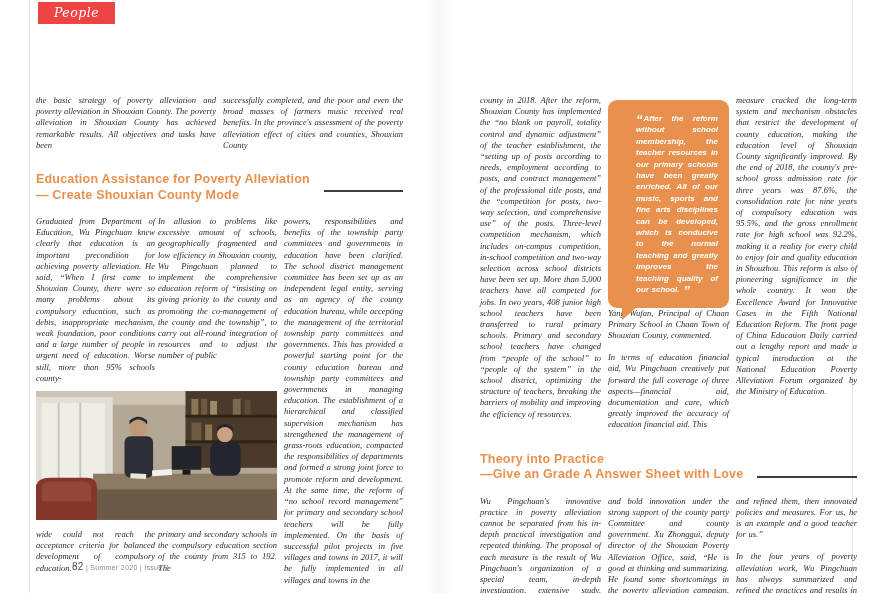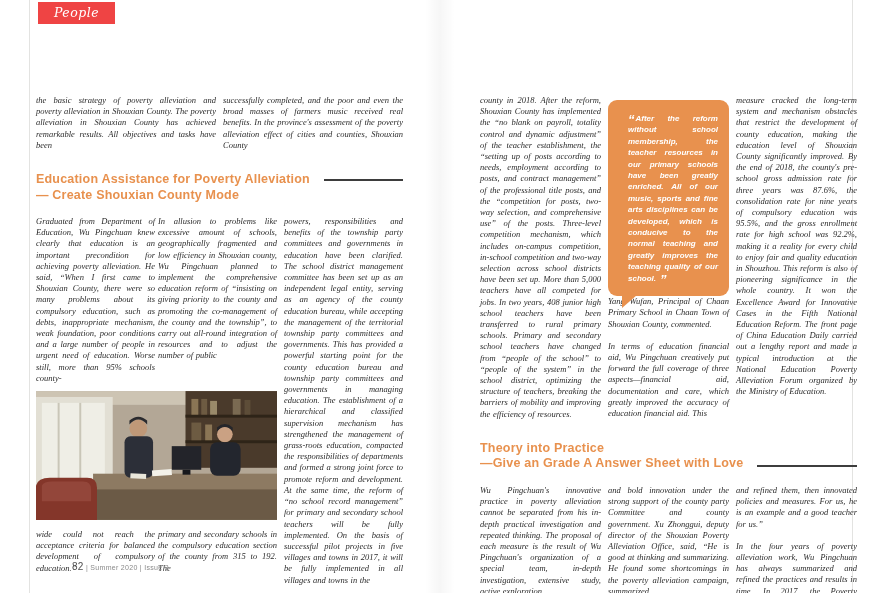--- a/index.html
+++ b/index.html
@@ -33,42 +33,42 @@
   .body-text{
     font-size:8.5px;line-height:11.2px;
     text-align:justify;text-justify:inter-word;
     word-spacing:0.4px;
   }
   .cols{display:flex;gap:7px;}
   .col{flex:1;min-width:0;font-style:italic;}
   .intro{margin-top:95px;}
 
   .section-heading{
-    display:flex;align-items:flex-start;
+    display:flex;align-items:center;
     margin-top:21px;
   }
   .section-heading .h-text{
     font-family:"Liberation Sans", sans-serif;
     font-weight:bold;font-size:12.5px;line-height:15.5px;
     color:#E8914E;letter-spacing:0.2px;
   }
   .h-rule{flex:1;height:2px;background:#3d3d3d;margin-left:14px;}
   .rule-top{margin-top:7px;}
   .rule-bottom{align-self:flex-end;margin-bottom:5px;}
 
   .section-body{margin-top:13px;}
   .left-pair{width:241px;flex:0 0 auto;}
   .pair-row{display:flex;gap:3px;}
   .photo-frame{width:241px;height:131px;margin:6px 0 8px 0;display:block;}
 
   .quote-box{
     position:relative;
     background:#E8914E;border-radius:9px;
     color:#fff;margin-top:5px;
-    padding:13px 11px 12px 20px;
+    padding:13px 11px 12px 28px;
     font-family:"Liberation Sans", sans-serif;
     font-weight:bold;font-size:8px;line-height:11.4px;
     text-align:justify;
   }
   .quote-tail{
     position:absolute;left:14px;bottom:-12px;
     width:0;height:0;
     border-top:13px solid #E8914E;
     border-right:15px solid transparent;
   }

